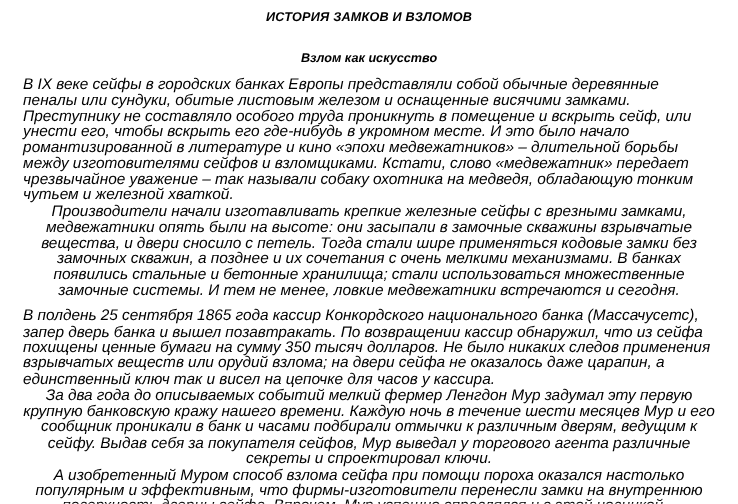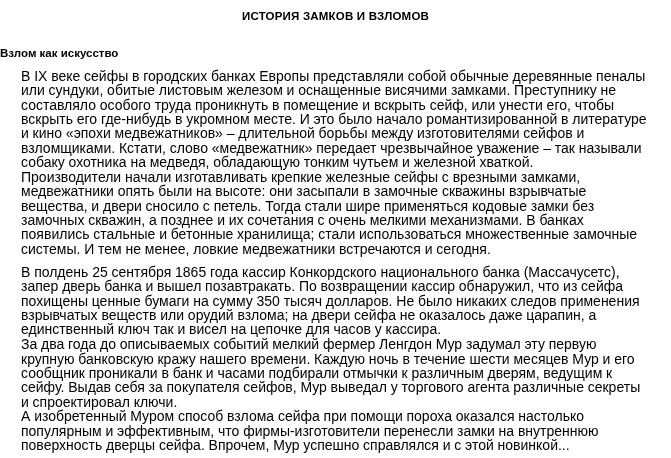--- a/index.html
+++ b/index.html
@@ -14,51 +14,54 @@
     font-family: "Liberation Sans", "DejaVu Sans", sans-serif;
     color: #000000;
     -webkit-font-smoothing: none;
   }
   .page {
     position: relative;
     width: 671px;
     height: 456px;
     box-sizing: border-box;
     padding: 0;
+    font-style: italic;
   }
   .doc-title {
     text-align: center;
     font-weight: bold;
     font-size: 11.5px;
     letter-spacing: 0.2px;
     margin: 0;
     padding-top: 9px;
     line-height: 14px;
   }
   .section-heading {
+    text-align: center;
     font-weight: bold;
     font-size: 11.5px;
     margin: 0;
     line-height: 14px;
   }
   .heading-1 { padding-top: 23px; }
   .heading-2 { padding-top: 26px; }
   .para-block {
     padding-top: 9px;
   }
   p.body-text {
     margin: 0 0 0 0;
     padding: 0 21px 0 21px;
     font-size: 14px;
     line-height: 14.35px;
     text-align: left;
     word-spacing: -0.1px;
   }
   p.body-text + p.body-text {
     margin-top: 0.5px;
+    text-align: center;
   }
 </style>
 </head>
 <body style="background: rgb(255, 255, 255); color: rgb(0, 0, 0);">
 
 <div class="page">
 
   <h1 class="doc-title" id="doc-title">ИСТОРИЯ ЗАМКОВ И ВЗЛОМОВ</h1>
 
   <h2 class="section-heading heading-1" id="heading-0">Взлом как искусство</h2>

